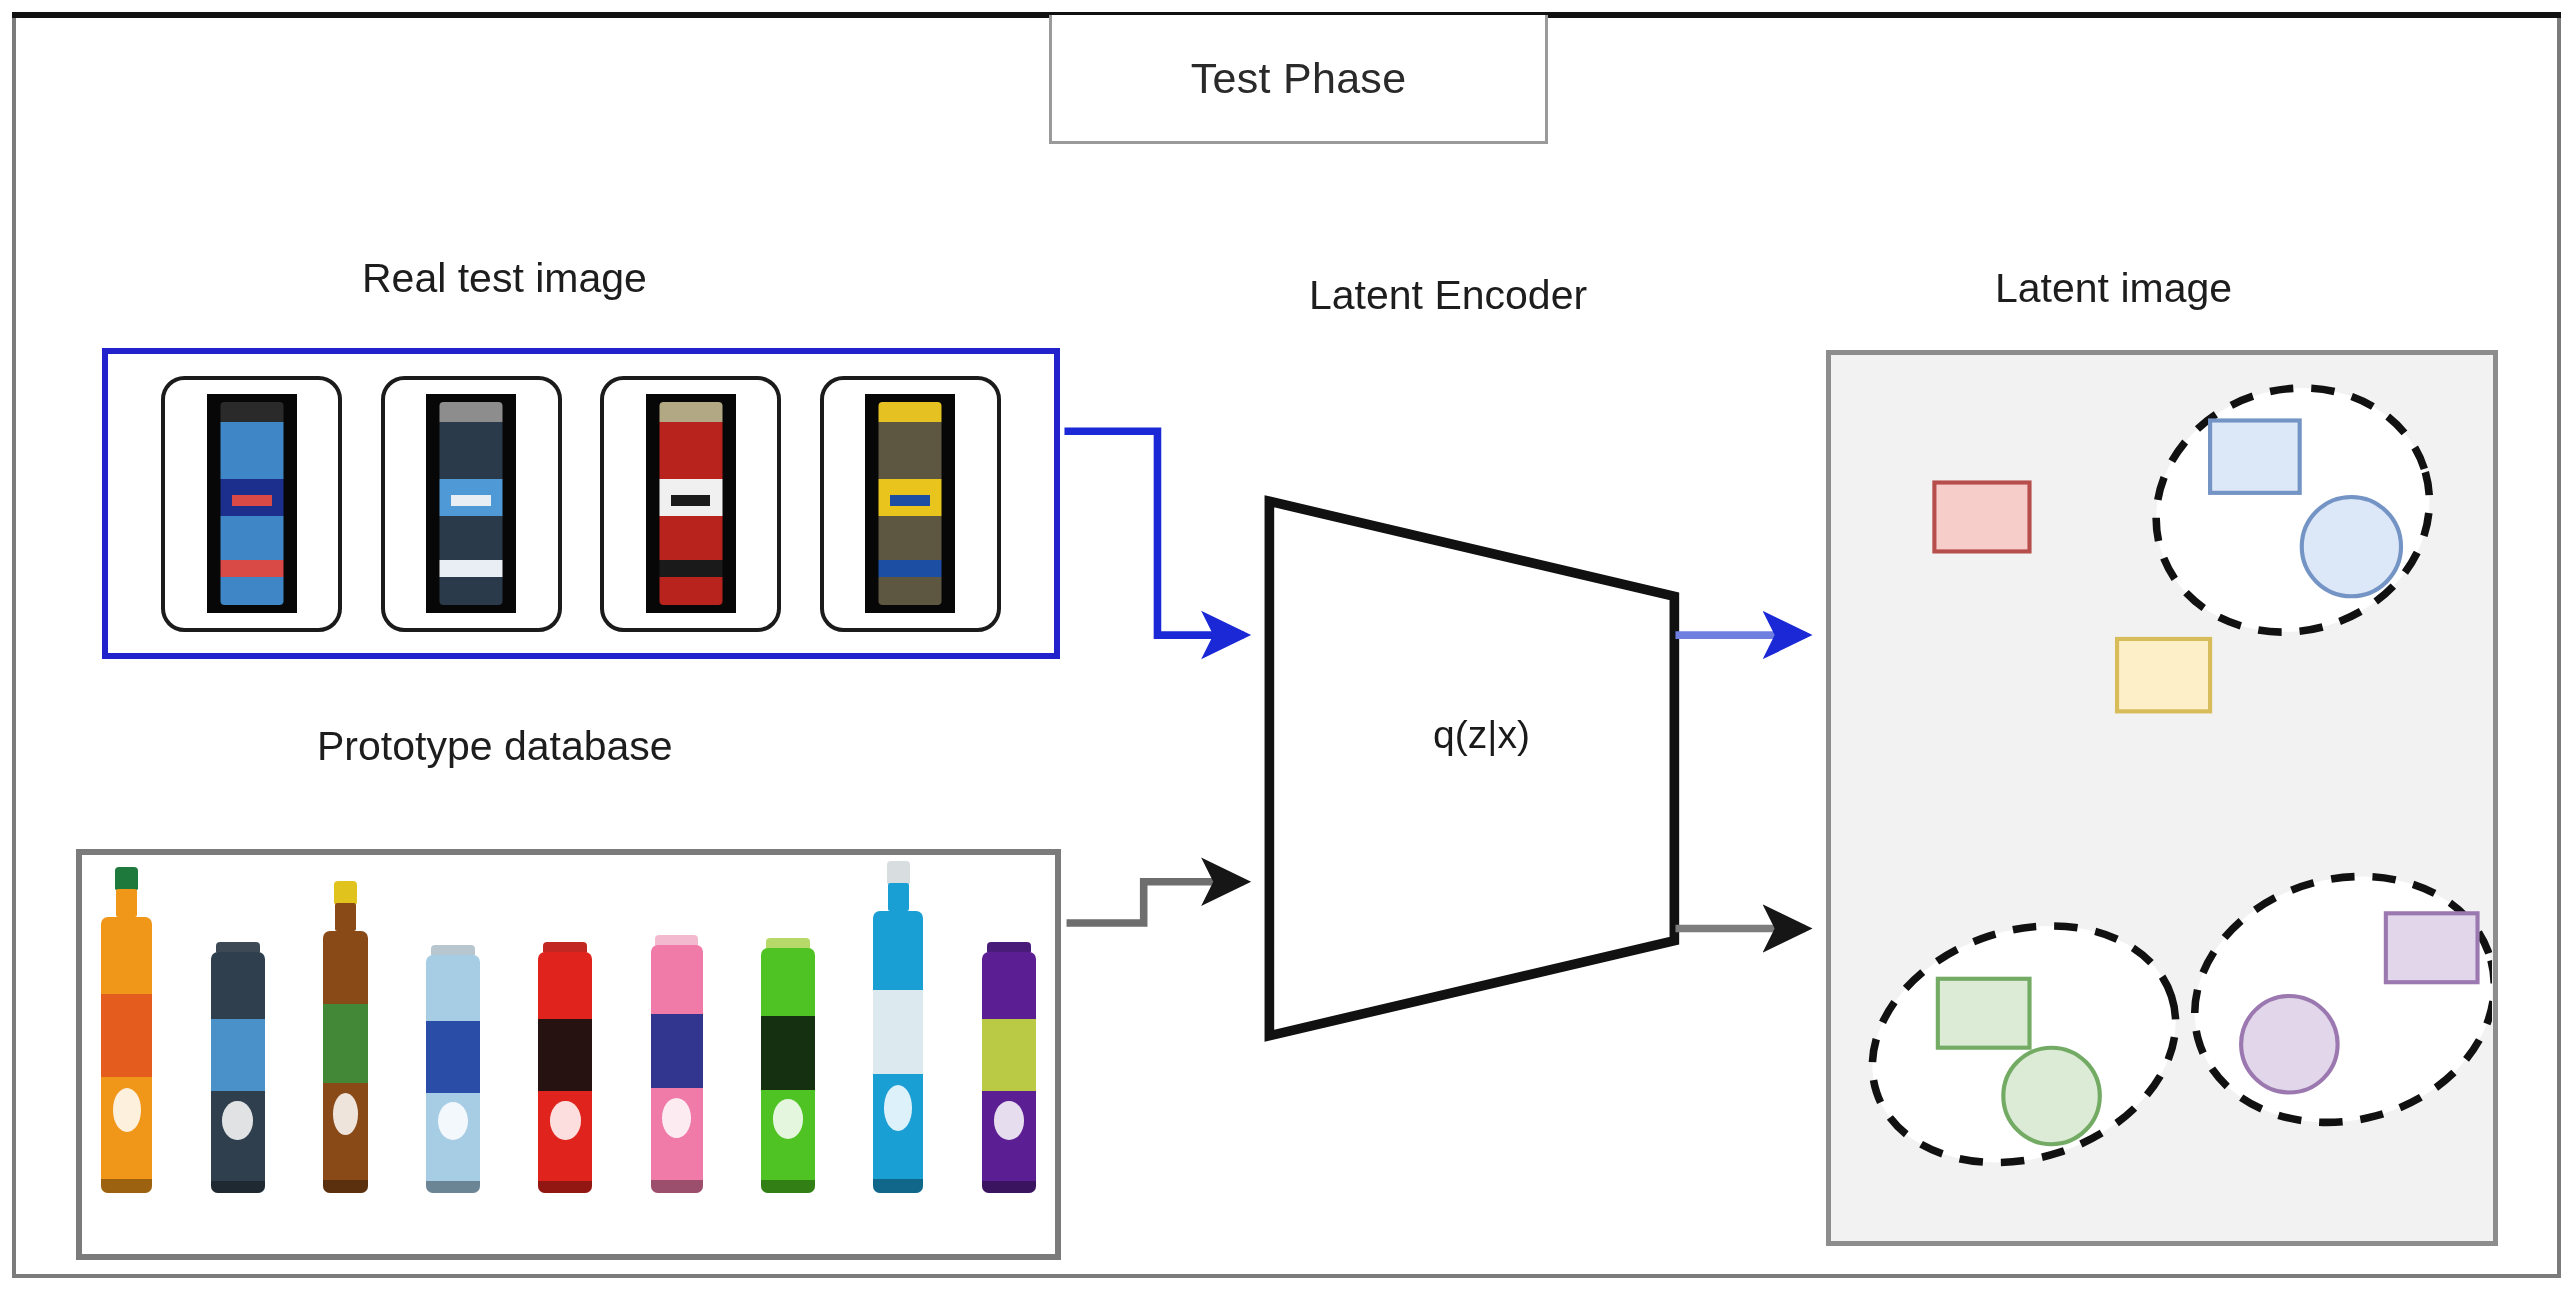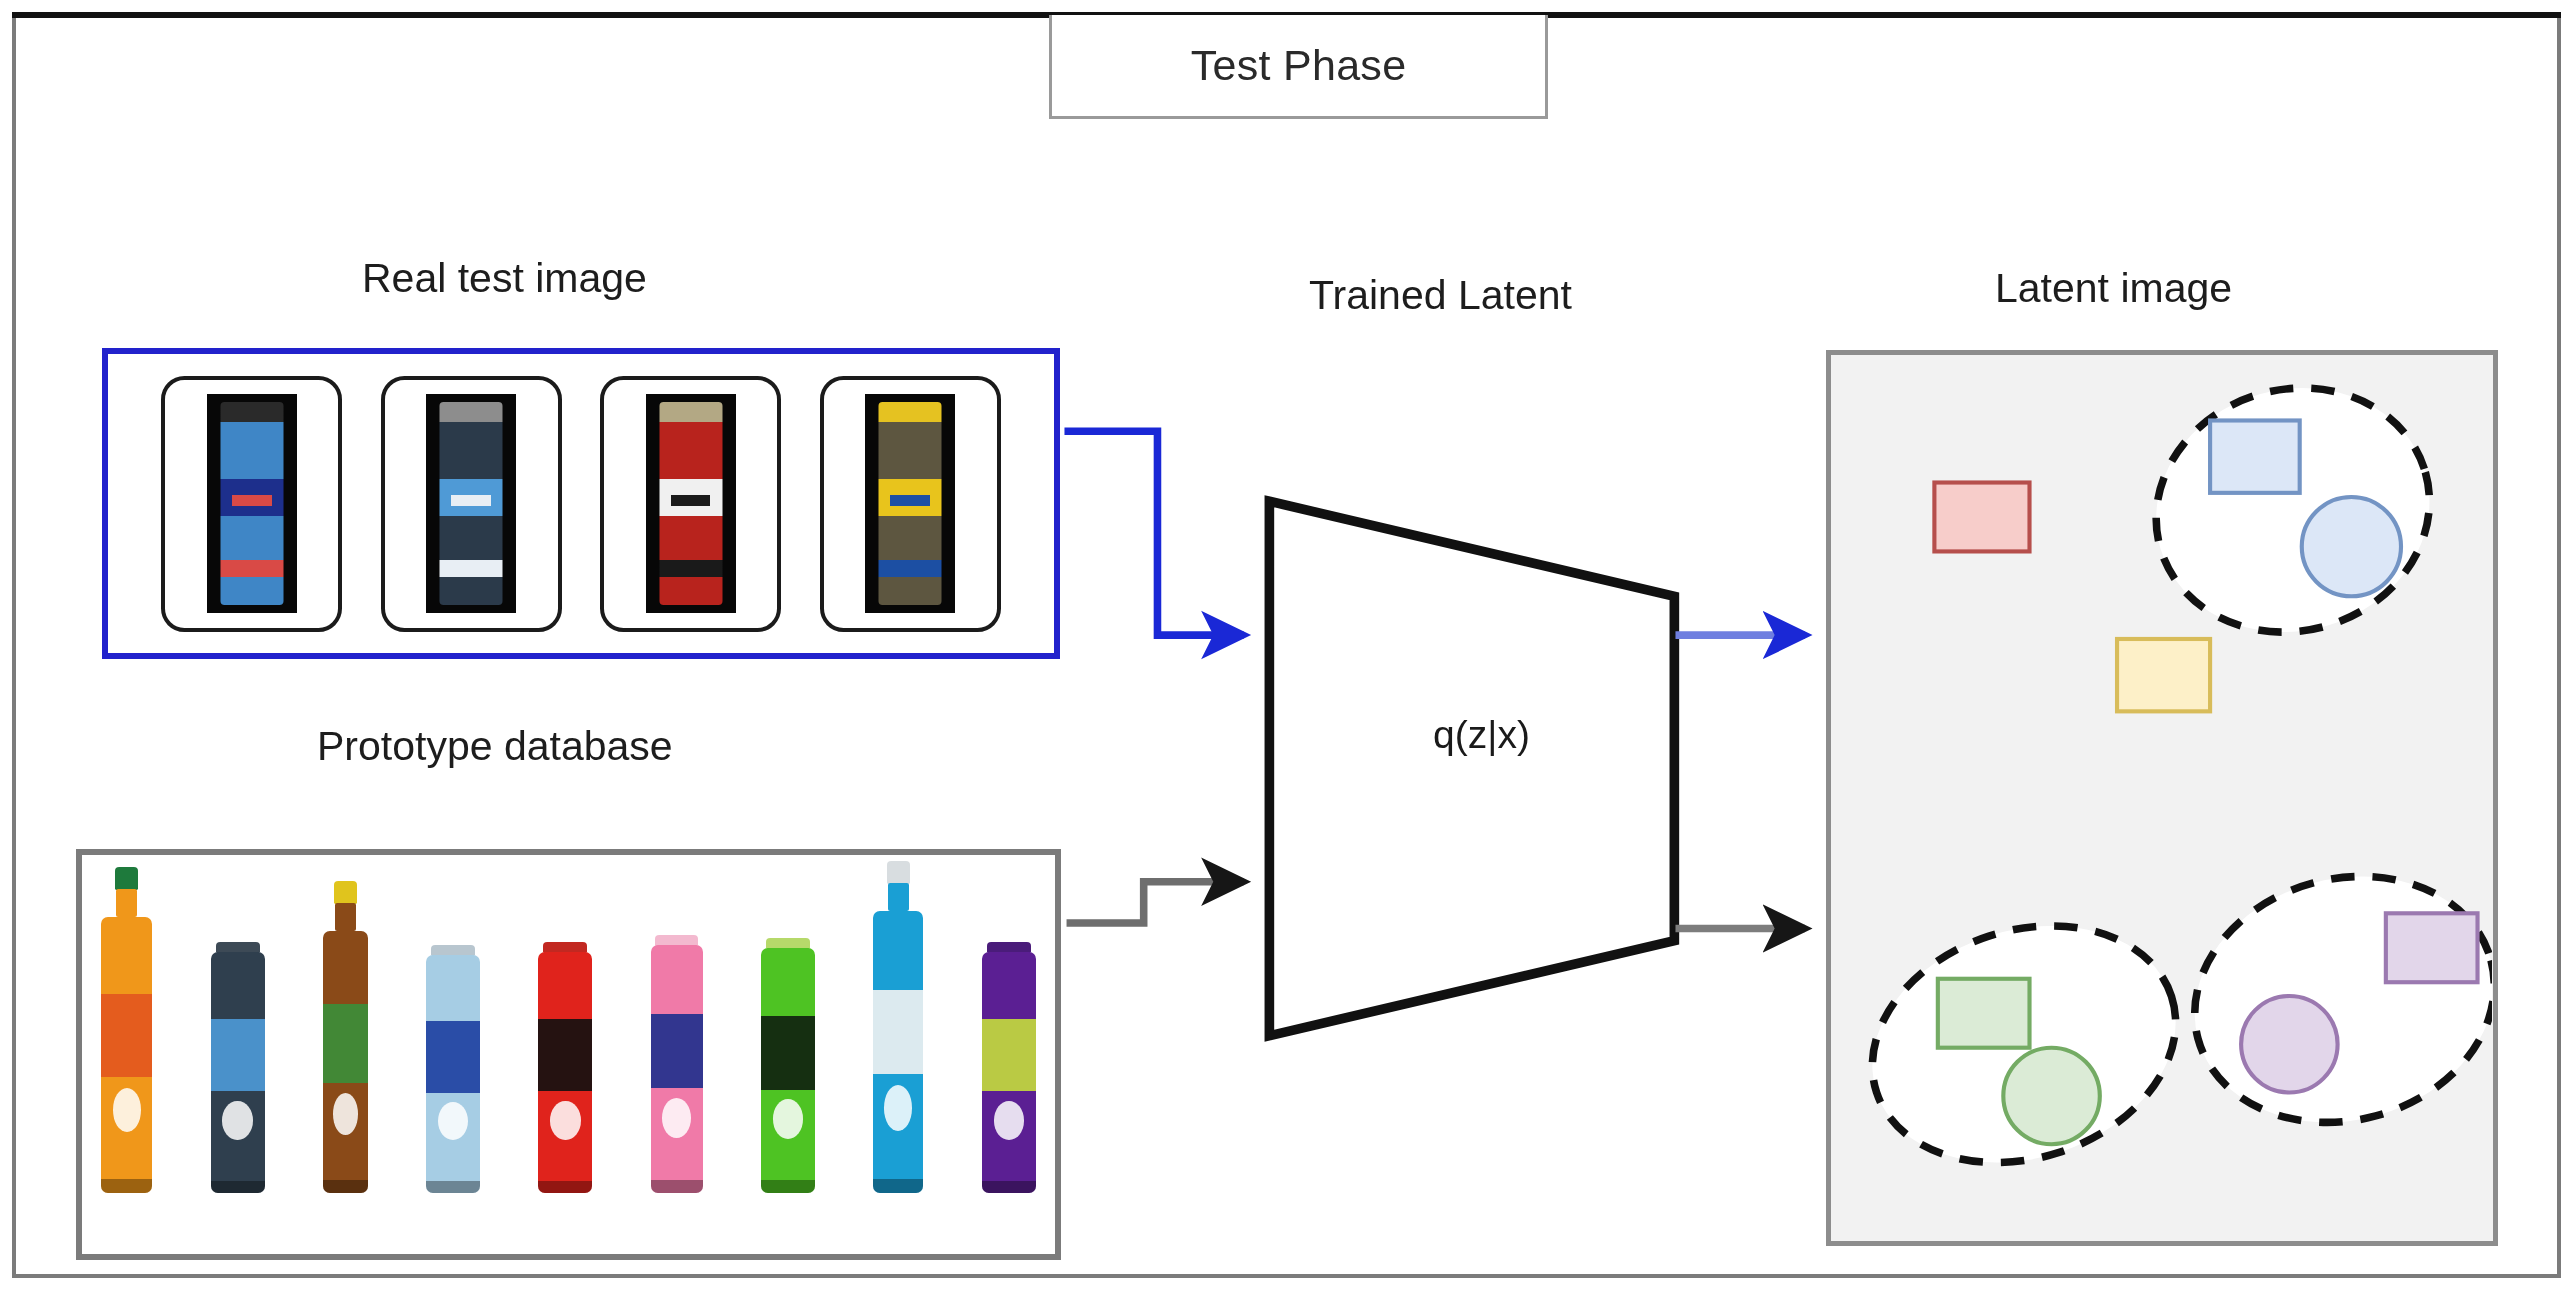--- a/index.html
+++ b/index.html
@@ -28,21 +28,21 @@
     position: absolute;
     left: 12.4px; top: 12.4px;
     width: 2549px; height: 5.5px;
     background: #111111;
   }
 
   
   #title-box {
     position: absolute;
     left: 1049px; top: 15px;
-    width: 499px; height: 104px;
+    width: 499px; height: 129px;
     border: 3.4px solid #9a9a9a;
     border-top: 0;
     box-sizing: border-box;
     background: #ffffff;
     display: flex;
     align-items: center;
     justify-content: center;
   }
   #title-box .title-text {
     font-size: 43px;
@@ -195,21 +195,21 @@
 
   <div id="outer-frame"></div>
   <div id="outer-frame-top-black"></div>
 
   <div id="title-box">
     <span class="title-text">Test Phase</span>
   </div>
 
   <div class="caption" id="cap-real">Real test image</div>
   <div class="caption" id="cap-proto">Prototype database</div>
-  <div class="caption" id="cap-enc">Trained Latent</div>
+  <div class="caption" id="cap-enc">Latent Encoder</div>
   <div class="caption" id="cap-latent">Latent image</div>
 
   <div id="real-panel">
     <div id="real-row">
         <div class="test-card">
           <div class="test-crop">
             <div class="crop-can" style="background: linear-gradient(rgb(42, 42, 42) 0px, rgb(42, 42, 42) 10%, rgb(63, 134, 198) 10%, rgb(63, 134, 198) 38%, rgb(29, 47, 140) 38%, rgb(29, 47, 140) 56%, rgb(63, 134, 198) 56%, rgb(63, 134, 198) 78%, rgb(217, 74, 70) 78%, rgb(217, 74, 70) 86%, rgb(63, 134, 198) 86%, rgb(63, 134, 198) 100%);"></div>
             <div class="band" style="top: 46%; height: 5%; background: rgb(217, 74, 70); position: absolute; left: 28%; right: 28%;"></div>
           </div>
         </div>

